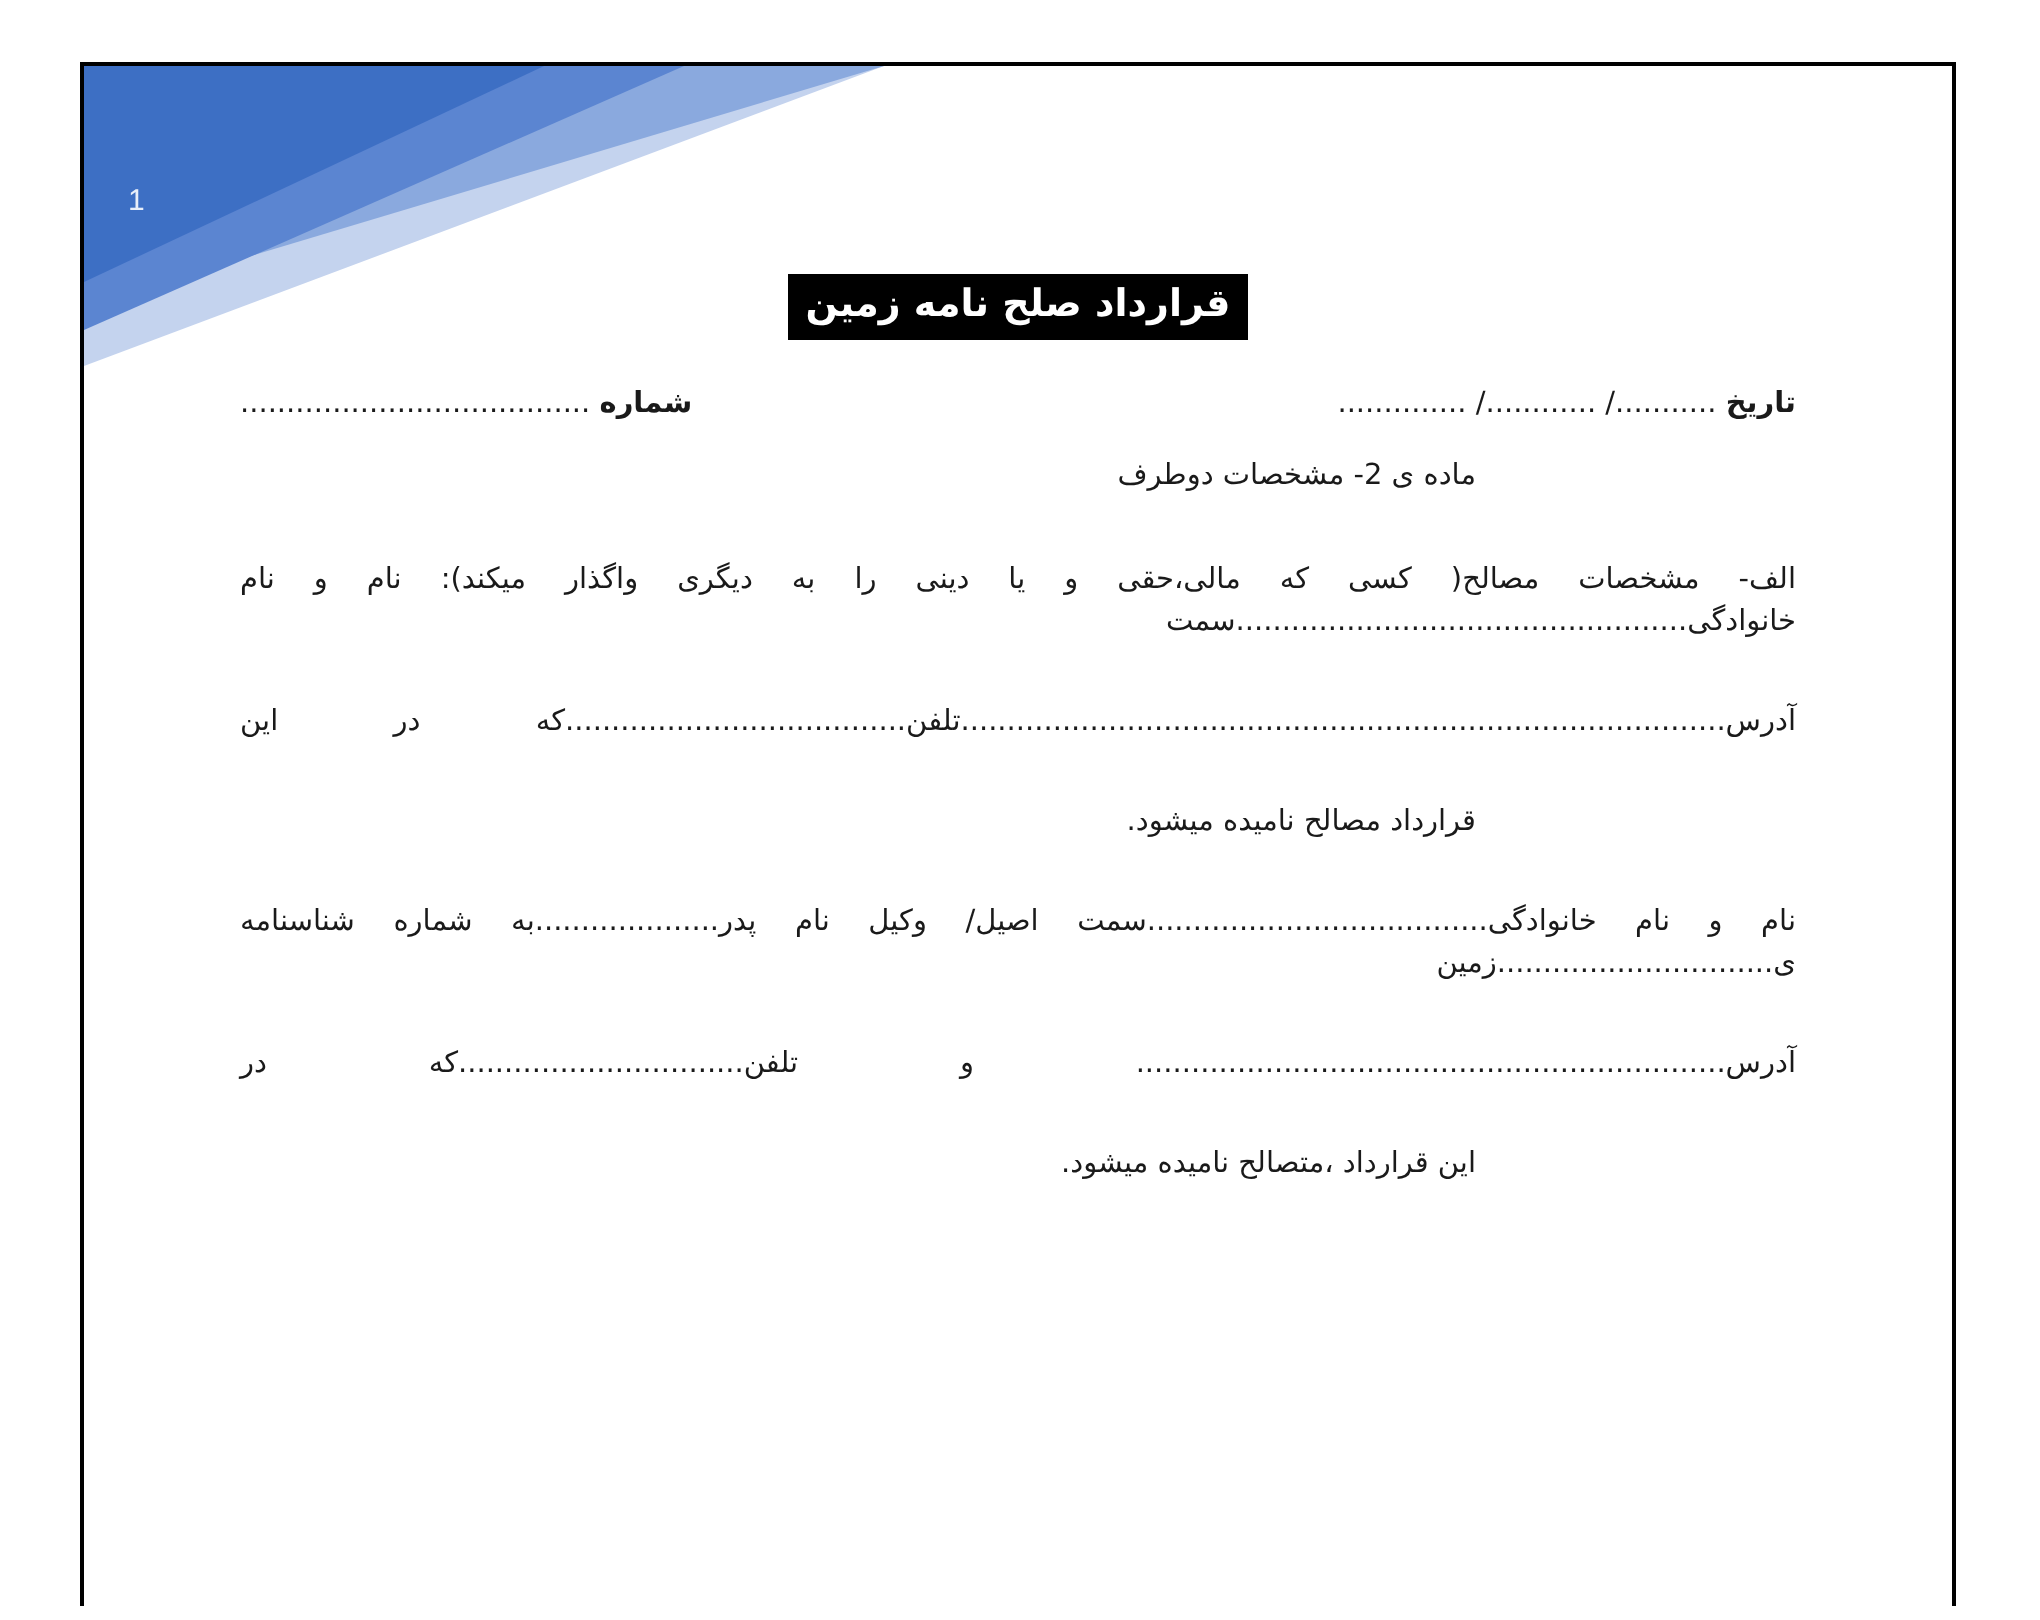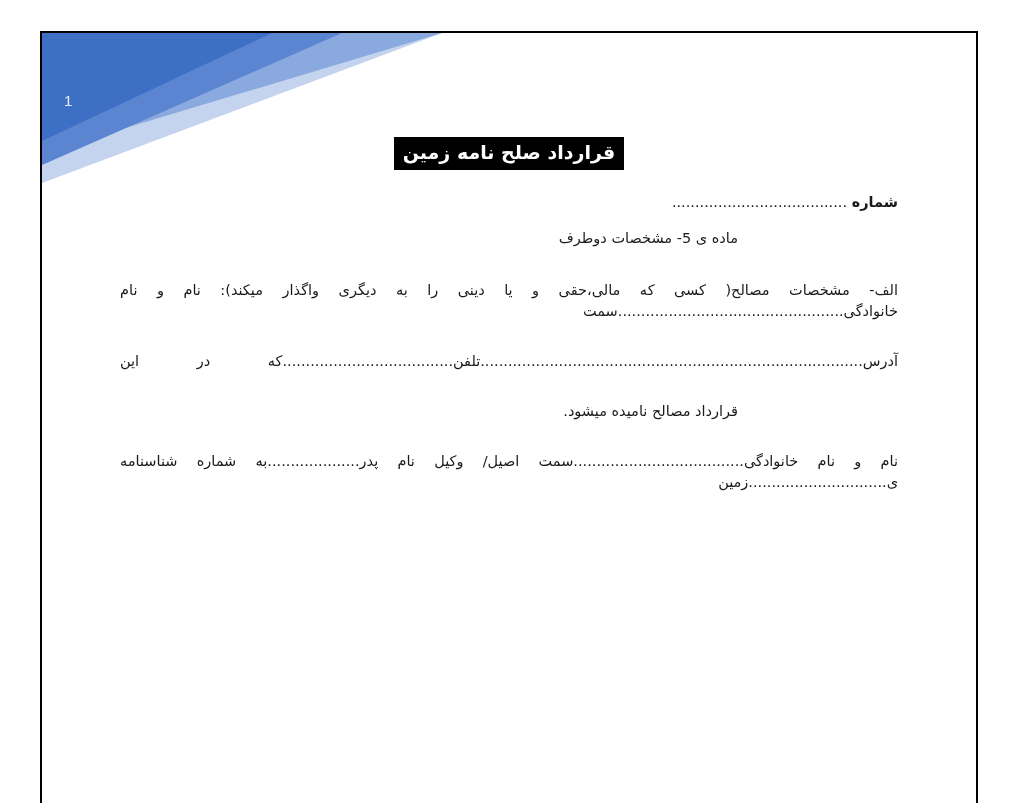--- a/index.html
+++ b/index.html
@@ -154,37 +154,43 @@
 
     <div class="doc-body">
 
       <div class="title-row">
         <span class="doc-title">قرارداد صلح نامه زمین</span>
       </div>
 
       <div class="lines">
 
         <div class="line split tight">
+          <span class="seg-right">
+            <span class="bold">تاریخ</span>
+            <span class="dots">.........../ ............/ ..............</span>
+          </span>
           <span class="seg-left">
             <span class="bold">شماره</span>
             <span class="dots">......................................</span>
           </span>
         </div>
 
-        <div class="line right" style="padding-right:160px;margin-bottom:30px;">ماده ی 5- مشخصات دوطرف</div>
+        <div class="line right" style="padding-right:160px;margin-bottom:30px;">ماده ی 2- مشخصات دوطرف</div>
 
         <div class="line justify">الف- مشخصات مصالح( کسی که مالی،حقی و یا دینی را به دیگری واگذار میکند): نام و نام خانوادگی.................................................سمت</div>
 
 
         <div class="line justify">آدرس...................................................................................تلفن.....................................که در این</div>
 
         <div class="line right" style="padding-right:160px;">قرارداد مصالح نامیده میشود.</div>
 
 
         <div class="line justify">نام و نام خانوادگی.....................................سمت اصیل/ وکیل نام پدر....................به شماره شناسنامه ی..............................زمین</div>
 
 
+        <div class="line justify">آدرس................................................................ و تلفن...............................که در</div>
 
+        <div class="line right" style="padding-right:160px;">این قرارداد ،متصالح نامیده میشود.</div>
 
       </div>
     </div>
   </div>
 </div>
 
 </body></html>

